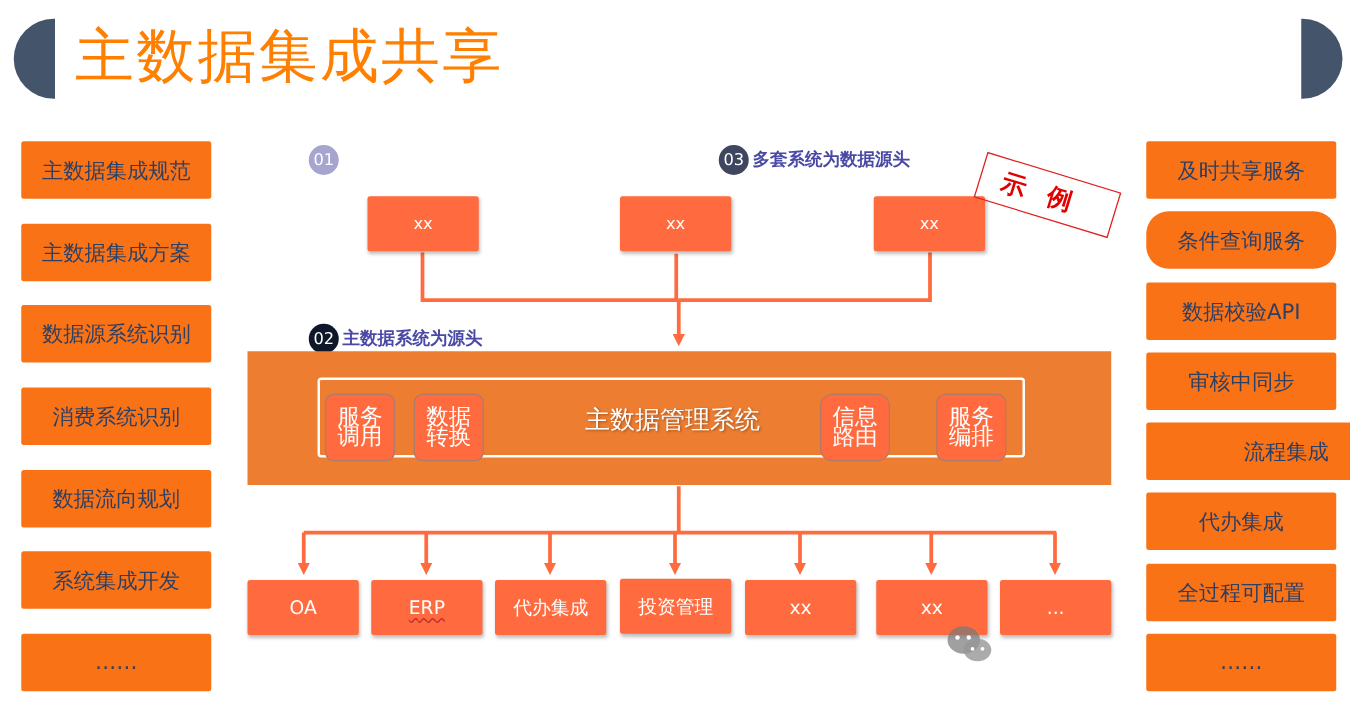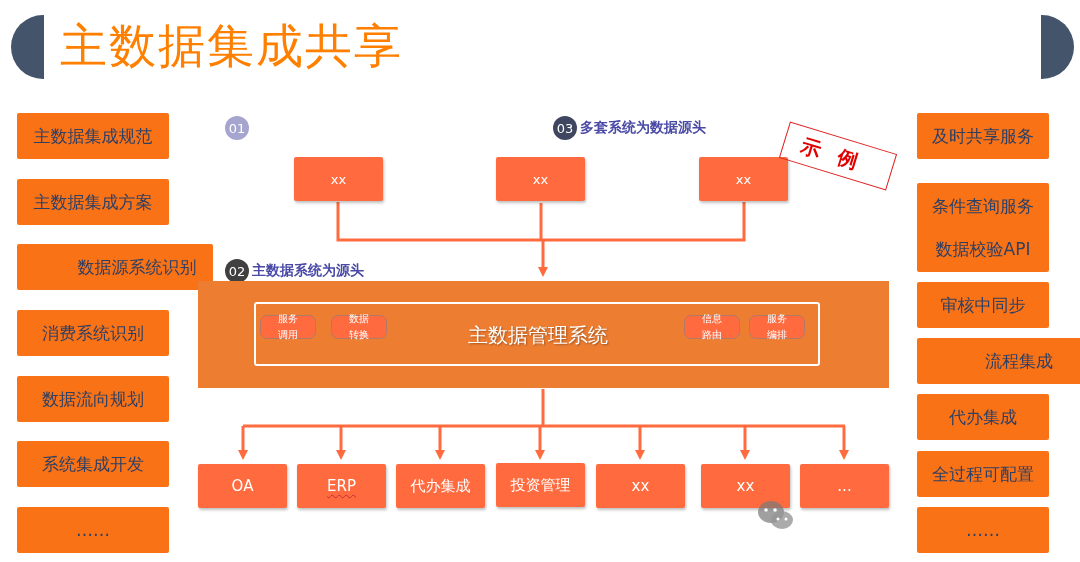--- a/index.html
+++ b/index.html
@@ -20,25 +20,25 @@
   .page-title {
     position: absolute; left: 60px; top: 16px; font-size: 47px; line-height: 60px;
     color: #ff8000; letter-spacing: 2px; white-space: nowrap;
   }
   
   .side-box {
     position: absolute; width: 152px; height: 46px; background: #f97316;
     border-radius: 2px; color: #2e3f64; font-size: 17px;
     display: flex; align-items: center; justify-content: center; white-space: nowrap;
   }
-  .side-box.right { width: 132px; }
+  .side-box.right { width: 152px; }
   
   .sec-label {
     position: absolute; display: flex; align-items: center; white-space: nowrap;
-    color: #4a4aa6; font-weight: bold; font-size: 14px;
+    color: #4a4aa6; font-weight: bold; font-size: 14px; margin-left: 22px;
   }
   .num-badge {
     width: 24px; height: 24px; border-radius: 50%; color: #fff;
     font-size: 13px; font-weight: normal; display: flex; align-items: center;
     justify-content: center; margin-right: 3px;
   }
   
   .node {
     position: absolute; background: #ff6b3f; color: #fff;
     display: flex; align-items: center; justify-content: center;
@@ -55,23 +55,23 @@
   .mdm-inner {
     position: absolute; left: 254px; top: 302px; width: 566px; height: 64px;
     border: 2px solid #ffffff; border-radius: 3px; box-sizing: border-box;
   }
   .mdm-title {
     position: absolute; left: 440px; top: 322px; width: 196px; text-align: center;
     color: #ffffff; font-size: 20px; text-shadow: 1px 1px 2px rgba(0,0,0,0.35);
     white-space: nowrap;
   }
   .pill {
-    position: absolute; width: 56px; height: 24px; background: #ff6b3f;
+    position: absolute; width: 56px; height: 54px; background: #ff6b3f;
     border: 1px solid #b07a68; border-radius: 7px; box-sizing: border-box;
-    color: #ffffff; font-size: 10px; line-height: 16px;
+    color: #ffffff; font-size: 18px; line-height: 16px;
     display: flex; align-items: center; justify-content: center; text-align: center;
   }
   
   .stamp {
     position: absolute; left: 782px; top: 137px; width: 112px; height: 38px;
     border: 1.5px solid #e02020; transform: rotate(17deg);
     color: #e00000; font-weight: bold; font-size: 20px; letter-spacing: 18px;
     display: flex; align-items: center; justify-content: center;
     box-sizing: border-box; white-space: nowrap;
   }
@@ -90,30 +90,30 @@
 </head>
 <body>
 
 <div class="half-left"></div>
 <div class="half-right"></div>
 <div class="page-title">主数据集成共享</div>
 
 <div>
   <div class="side-box" style="left:17px;top:113px;">主数据集成规范</div>
   <div class="side-box" style="left:17px;top:179px;">主数据集成方案</div>
-  <div class="side-box" style="left:17px;top:244px;padding-left:44px;">数据源系统识别</div>
+  <div class="side-box" style="left:17px;top:244px;">数据源系统识别</div>
   <div class="side-box" style="left:17px;top:310px;">消费系统识别</div>
   <div class="side-box" style="left:17px;top:376px;">数据流向规划</div>
   <div class="side-box" style="left:17px;top:441px;">系统集成开发</div>
   <div class="side-box" style="left:17px;top:507px;">……</div>
 </div>
 
 <div>
   <div class="side-box right" style="left:917px;top:113px;">及时共享服务</div>
-  <div class="side-box right" style="left:917px;top:183px;">条件查询服务</div>
+  <div class="side-box right" style="left:917px;top:169px;border-radius:18px;">条件查询服务</div>
   <div class="side-box right" style="left:917px;top:226px;">数据校验API</div>
   <div class="side-box right" style="left:917px;top:282px;">审核中同步</div>
   <div class="side-box right" style="left:917px;top:338px;padding-left:36px;">流程集成</div>
   <div class="side-box right" style="left:917px;top:394px;">代办集成</div>
   <div class="side-box right" style="left:917px;top:451px;">全过程可配置</div>
   <div class="side-box right" style="left:917px;top:507px;">……</div>
 </div>
 
 <svg class="connectors" width="1080" height="562">
   <defs>
@@ -141,21 +141,21 @@
 </svg>
 
 <div class="sec-label" style="left:225px;top:116px;">
   <span class="num-badge" style="background:#a5a5cf;">01</span>
 </div>
 <div class="sec-label" style="left:553px;top:116px;">
   <span class="num-badge" style="background:#3f4660;">03</span>
   <span>多套系统为数据源头</span>
 </div>
 <div class="sec-label" style="left:225px;top:259px;">
-  <span class="num-badge" style="background:#404040;">02</span>
+  <span class="num-badge" style="background:#0f172a;">02</span>
   <span>主数据系统为源头</span>
 </div>
 
 <div class="node top" style="left:294px;top:157px;">xx</div>
 <div class="node top" style="left:496px;top:157px;">xx</div>
 <div class="node top" style="left:699px;top:157px;">xx</div>
 
 <div class="stamp">示例</div>
 
 <div class="mdm-band"></div>
@@ -167,21 +167,21 @@
       <div>服务</div>
       <div>调用</div>
     </div>
 </div>
 <div class="pill" style="left:331px;top:315px;">
   <div>
       <div>数据</div>
       <div>转换</div>
     </div>
 </div>
-<div class="pill" style="left:684px;top:315px;">
+<div class="pill" style="left:656px;top:315px;border-radius:10px;">
   <div>
       <div>信息</div>
       <div>路由</div>
     </div>
 </div>
 <div class="pill" style="left:749px;top:315px;">
   <div>
       <div>服务</div>
       <div>编排</div>
     </div>

